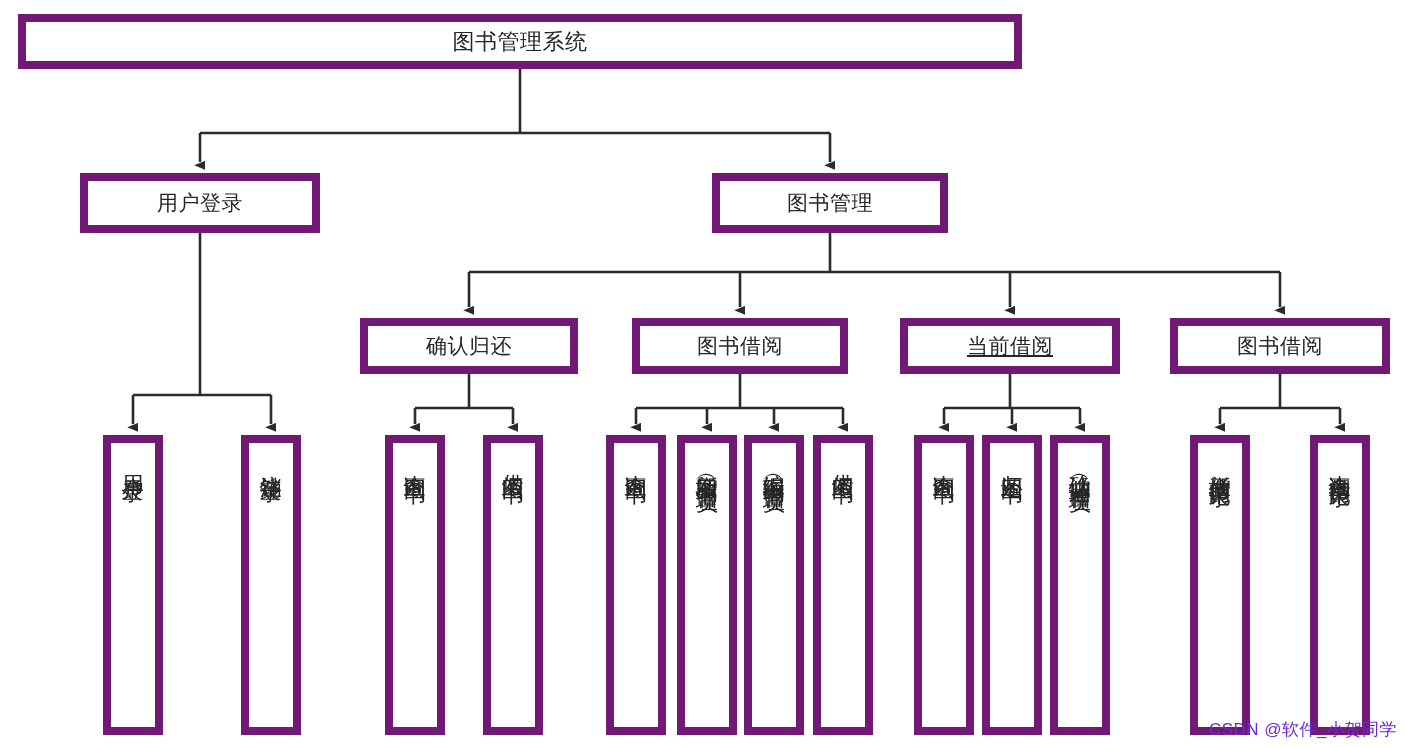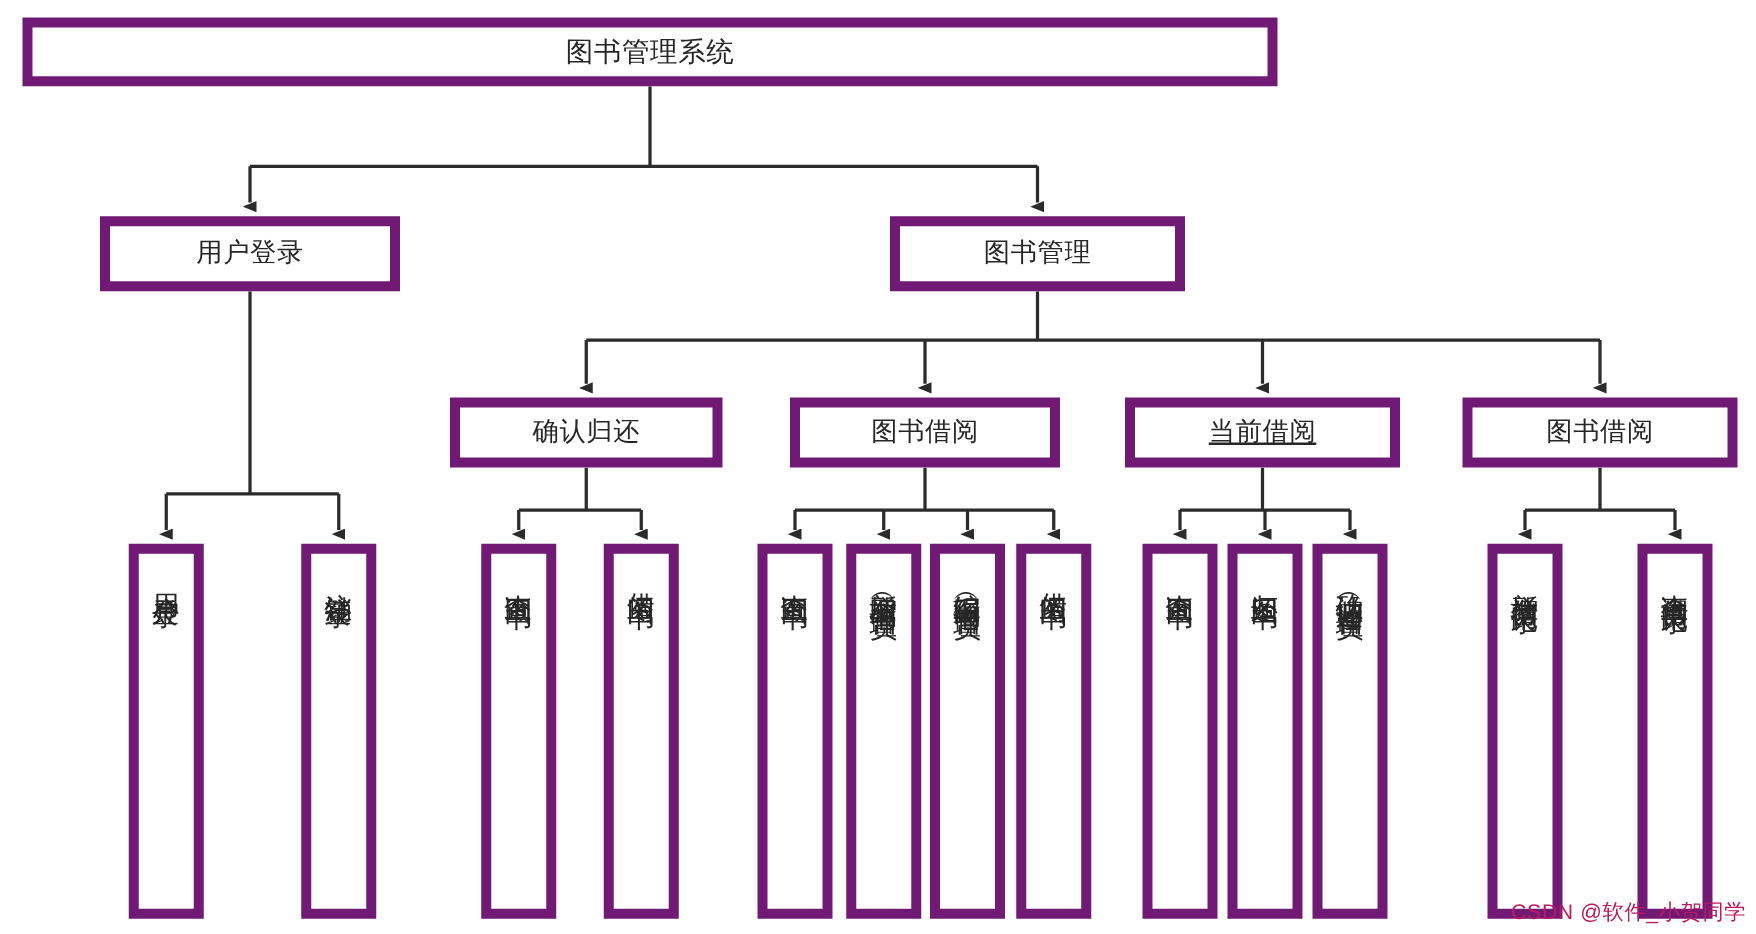--- a/index.html
+++ b/index.html
@@ -62,21 +62,21 @@
     font-size: 22px;
     line-height: 1.06;
     letter-spacing: 2.5px;
     white-space: nowrap;
   }
   .watermark {
     position: absolute;
     right: 8px;
     bottom: 6px;
     font-size: 17px;
-    color: #be185d;
+    color: #6d28d9;
     white-space: nowrap;
     z-index: 5;
     letter-spacing: 0.5px;
   }
 </style>
 </head>
 <body>
 
 <div id="canvas">
 

